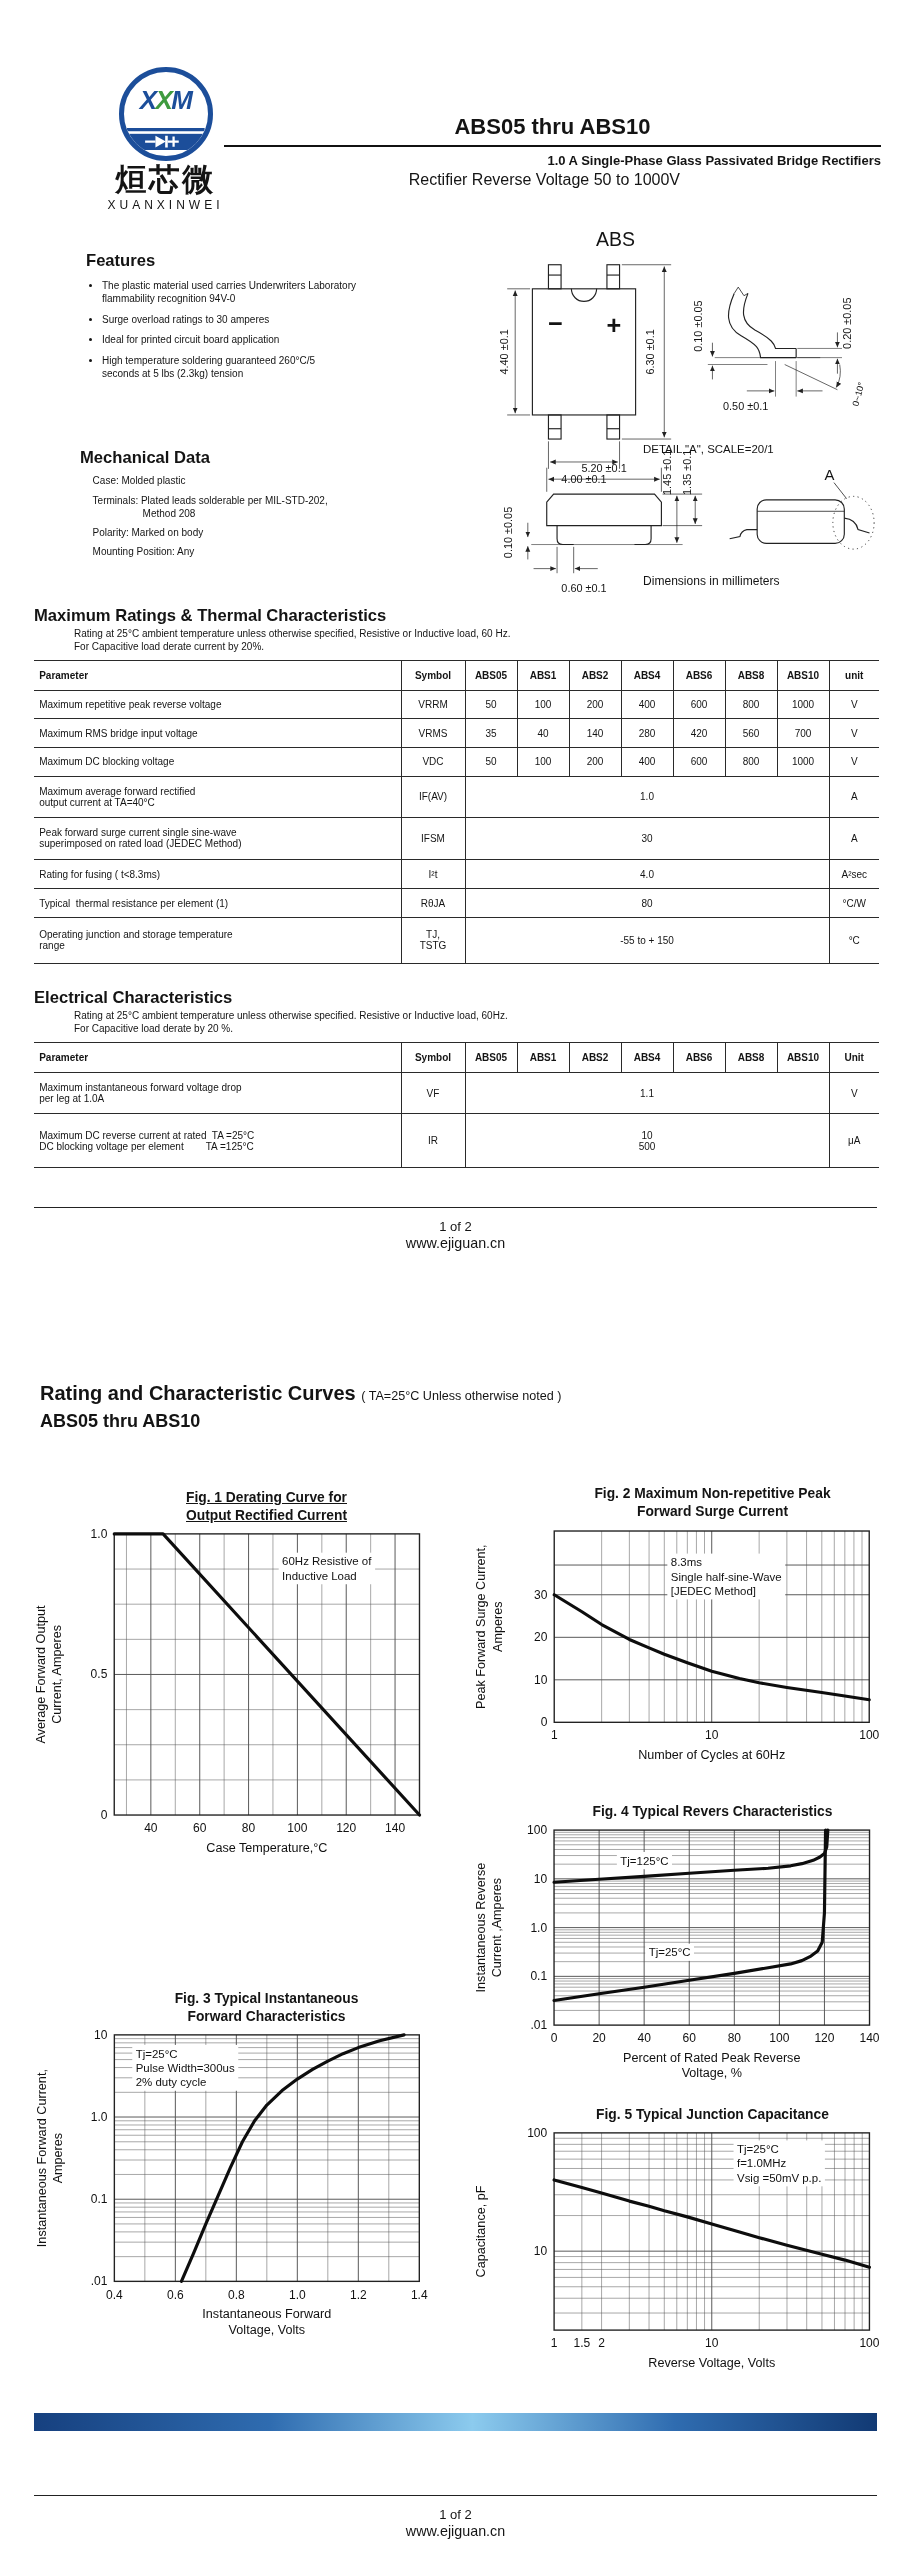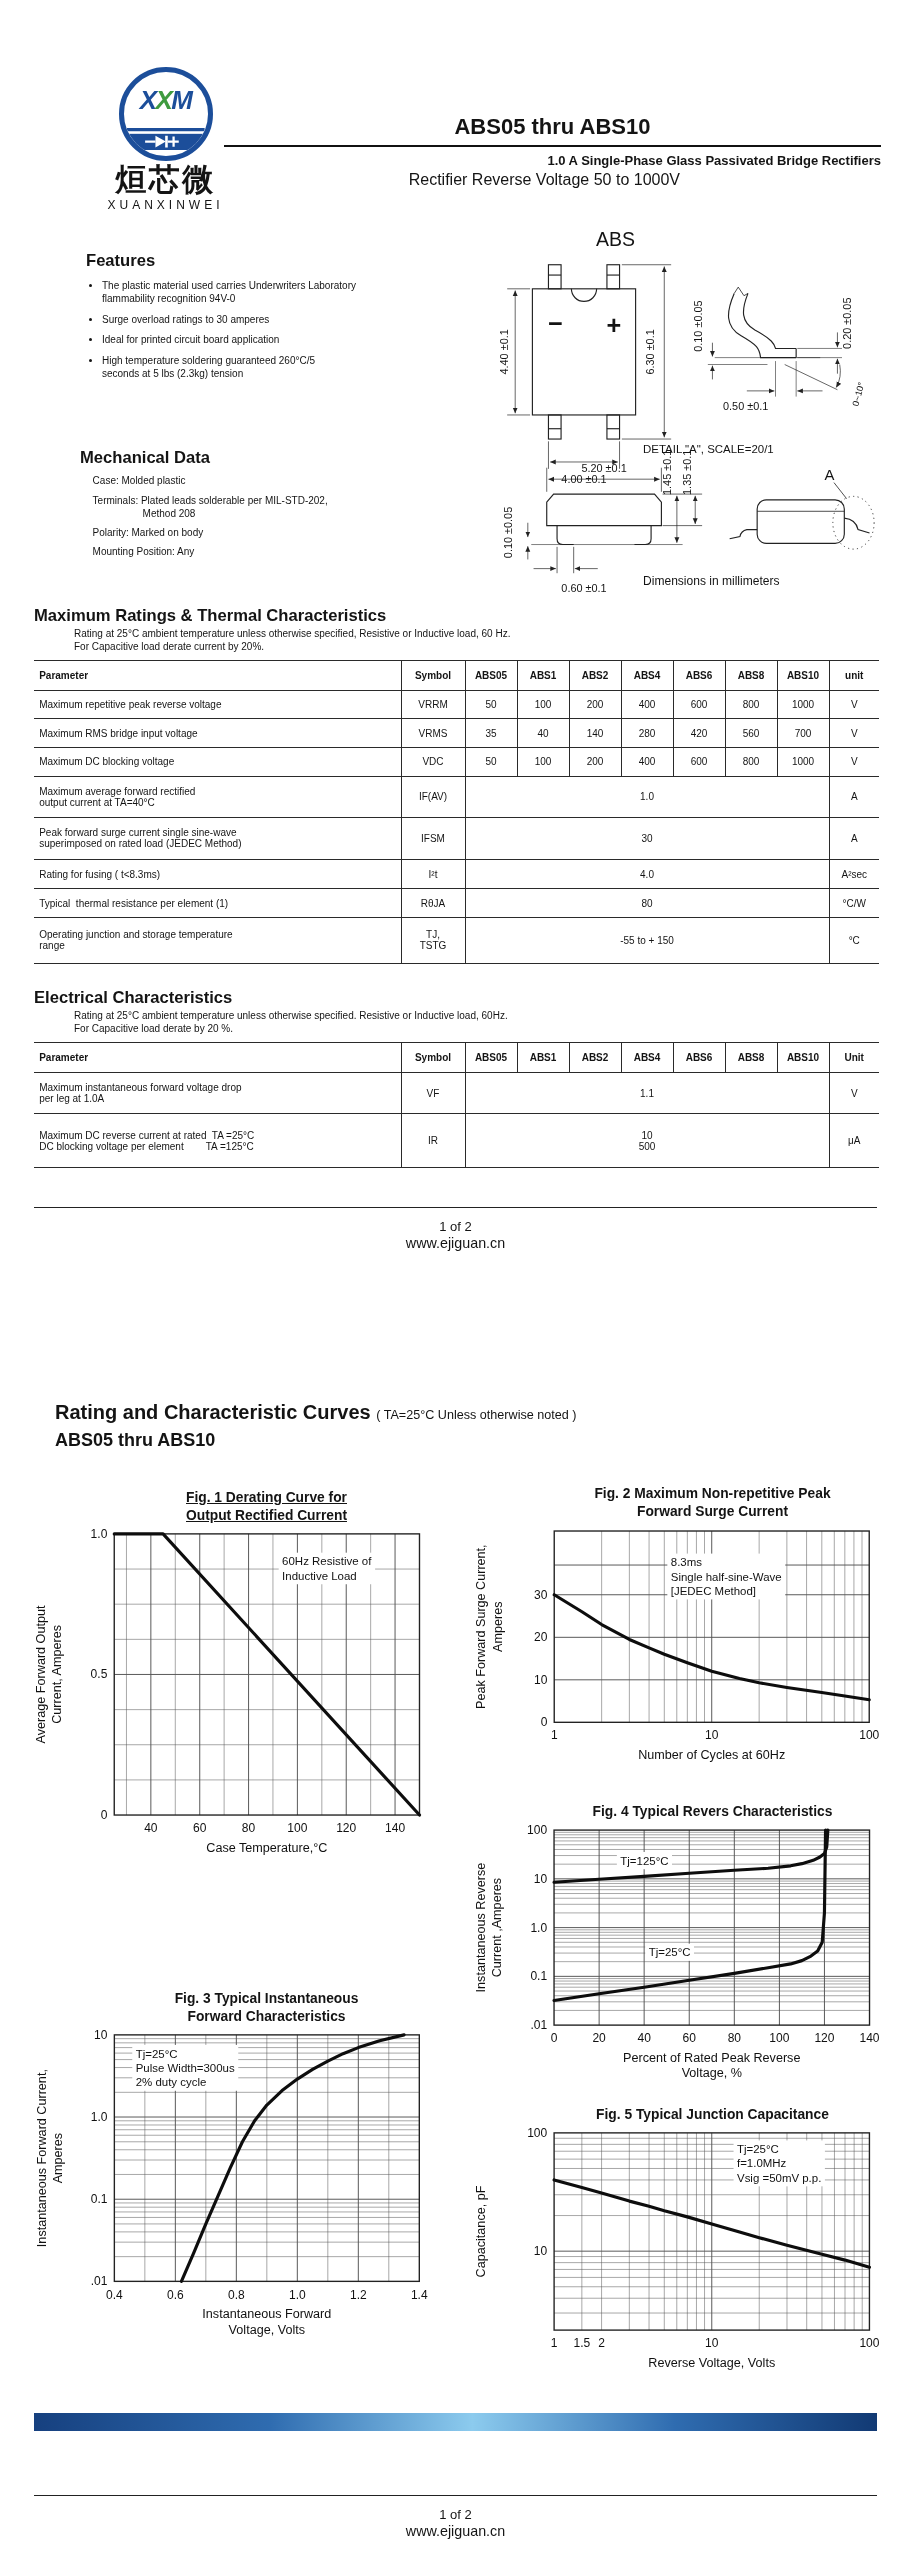--- a/index.html
+++ b/index.html
@@ -43,21 +43,21 @@
   table.spec td.sym{white-space:pre-line;}
   tr.h50 td{height:24px;} tr.h48 td{height:23px;} tr.h72 td{height:36px;} tr.h80 td{height:40px;} tr.h92 td{height:48px;}
   .notes{position:absolute;left:59px;top:1164px;width:688px;font-size:9.5px;line-height:1.45;}
   .notes .ind{margin-left:37px;}
   
   .footer{position:absolute;left:34px;width:843px;text-align:center;}
   .footer-rule{border-top:1.4px solid #222;}
   .footer-page{margin-top:11px;font-size:13px;}
   .footer-site{margin-top:1.1px;font-size:14.3px;}
   
-  .p2head{position:absolute;left:55px;top:1382px;width:746px;margin-top:19px;}
+  .p2head{position:absolute;left:40px;top:1382px;width:746px;}
   .p2h1{font-size:20px;font-weight:700;}
   .p2h1 .nb{font-size:12.6px;font-weight:400;}
   .p2h2{font-size:18px;font-weight:700;margin-top:5.7px;}
   .figure{position:absolute;}
   .fig-title{font-size:13.8px;font-weight:700;line-height:1.3;white-space:pre-line;text-align:center;
              margin-left:86px;width:calc(100% - 96px);}
   .fig-canvas{margin-top:2.3px;}
   
   .banner{position:absolute;left:34px;top:2413px;width:843px;height:18.4px;
           background:linear-gradient(90deg,#16407f 0%,#2f6cb0 28%,#8ccbee 52%,#2f6cb0 76%,#123a74 100%);}

